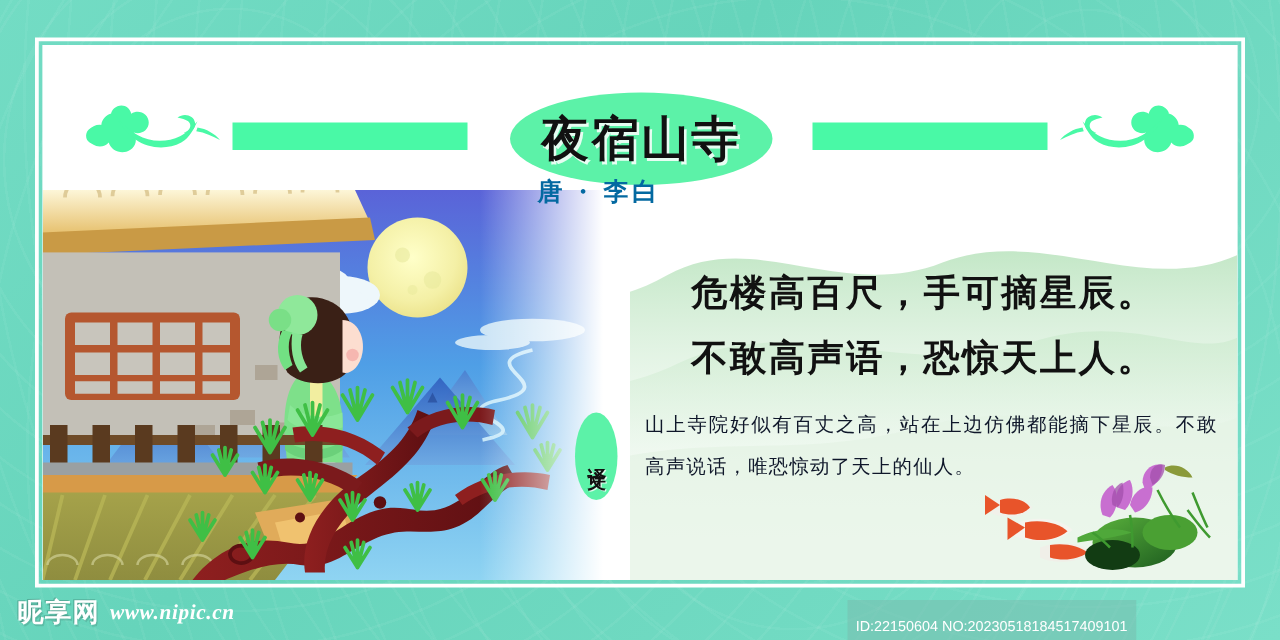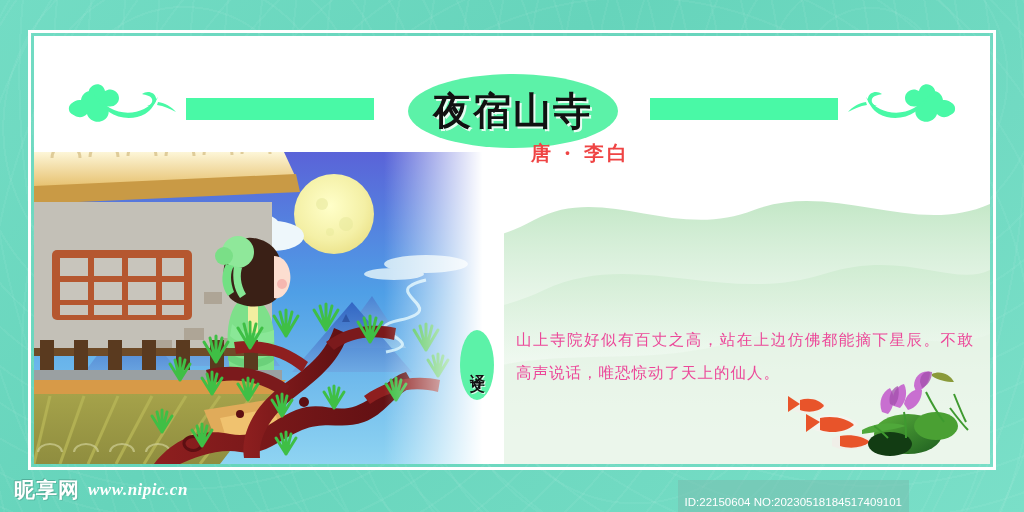--- a/index.html
+++ b/index.html
@@ -42,23 +42,23 @@
   .title-row{position:absolute;left:0;top:26px;width:100%;height:90px;}
   .bar{position:absolute;top:36px;height:22px;background:#49f9a6;}
   .bar-left{left:152px;width:188px;}
   .bar-right{left:616px;width:188px;}
   .title-oval{position:absolute;left:374px;top:12px;width:210px;height:74px;
     background:#5cf2a8;border-radius:50%;display:flex;align-items:center;justify-content:center;}
   .title-text{font-family:"DejaVu Serif","Liberation Serif",serif;
     font-weight:bold;font-size:38px;color:#111;letter-spacing:2px;
     text-shadow:2px 2px 0 rgba(255,255,255,.85);white-space:nowrap;}
 
-  .author{position:absolute;left:396px;top:104px;width:200px;text-align:right;
+  .author{position:absolute;left:396px;top:104px;width:200px;text-align:left;
     font-family:"DejaVu Serif","Liberation Serif",serif;font-weight:bold;
-    font-size:20px;color:#ef4444;letter-spacing:3px;}
+    font-size:20px;color:#0369a1;letter-spacing:3px;}
 
   
   .cloud-orn{position:absolute;top:38px;width:130px;height:56px;}
   .cloud-left{left:20px;}
   .cloud-right{right:20px;transform:scaleX(-1);}
   .cloud-orn svg{width:100%;height:100%;display:block;}
 
   
   .poem{position:absolute;left:470px;top:172px;width:470px;}
   .poem-line{font-family:"DejaVu Serif","Liberation Serif",serif;font-weight:bold;
@@ -66,21 +66,21 @@
     text-align:center;}
 
   
   .trans-wrap{position:absolute;left:420px;top:288px;width:520px;display:flex;align-items:flex-start;}
   .trans-badge{flex:0 0 auto;width:34px;height:70px;background:#5cf2a8;border-radius:50%;
     display:flex;align-items:center;justify-content:center;margin-top:6px;margin-left:6px;}
   .trans-badge span{font-family:"DejaVu Serif","Liberation Serif",serif;font-weight:bold;
     font-size:15px;color:#111;writing-mode:vertical-rl;letter-spacing:3px;
     text-shadow:1px 1px 0 rgba(255,255,255,.8);}
   .trans-text{flex:1 1 auto;margin-left:22px;font-family:"DejaVu Serif","Liberation Serif",serif;
-    font-size:15.5px;color:#ec4899;line-height:33px;letter-spacing:1px;text-align:justify;}
+    font-size:15.5px;color:#0f172a;line-height:33px;letter-spacing:1px;text-align:justify;}
 
   
   .illus{position:absolute;left:0;top:116px;width:470px;height:312px;overflow:hidden;}
   .illus svg{display:block;width:470px;height:312px;}
   .illus-fade{position:absolute;right:0;top:0;width:120px;height:312px;
     background:linear-gradient(to right,rgba(255,255,255,0),#ffffff 82%);pointer-events:none;}
 
   
   .lotus{position:absolute;right:14px;bottom:4px;width:190px;height:92px;}
   .lotus svg{display:block;width:100%;height:100%;}
@@ -383,20 +383,24 @@
 
       <div class="title-row">
         <div class="bar bar-left"></div>
         <div class="bar bar-right"></div>
         <div class="title-oval">
           <span class="title-text">夜宿山寺</span>
         </div>
       </div>
       <div class="author">唐 · 李白</div>
 
+      <div class="poem">
+        <div class="poem-line">危楼高百尺，手可摘星辰。</div>
+        <div class="poem-line">不敢高声语，恐惊天上人。</div>
+      </div>
 
       <div class="trans-wrap">
         <div class="trans-badge">
           <span>译文</span>
         </div>
         <div class="trans-text">山上寺院好似有百丈之高，站在上边仿佛都能摘下星辰。不敢高声说话，唯恐惊动了天上的仙人。</div>
       </div>
 
       <div class="lotus">
         <svg viewBox="0 0 190 92">

